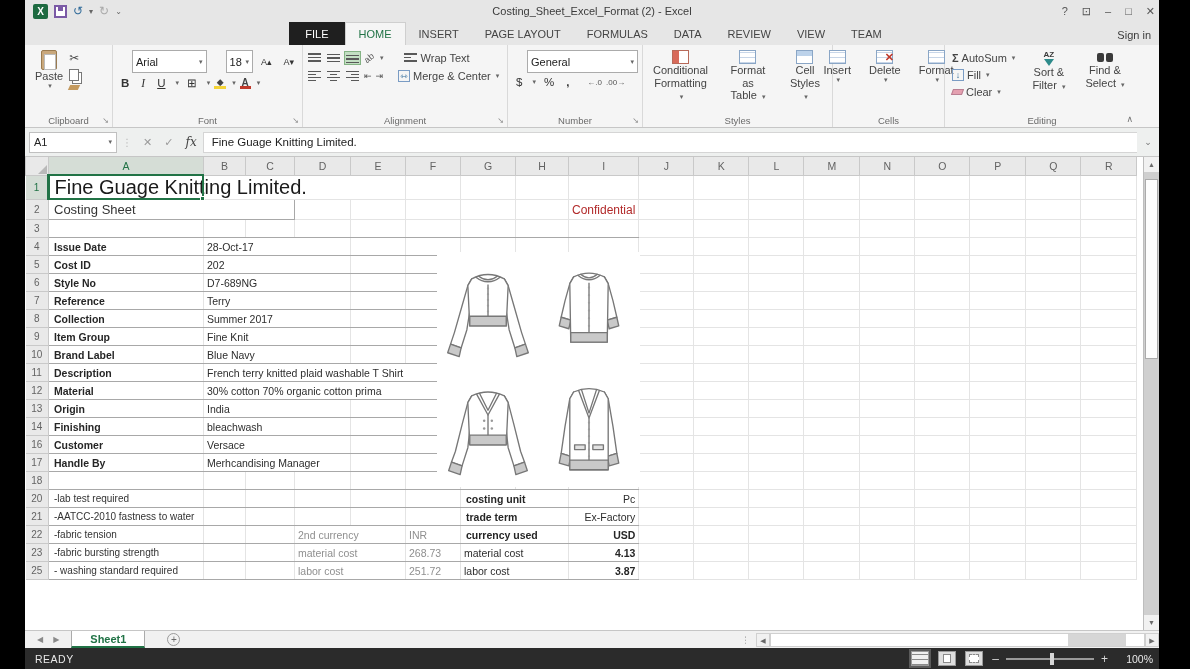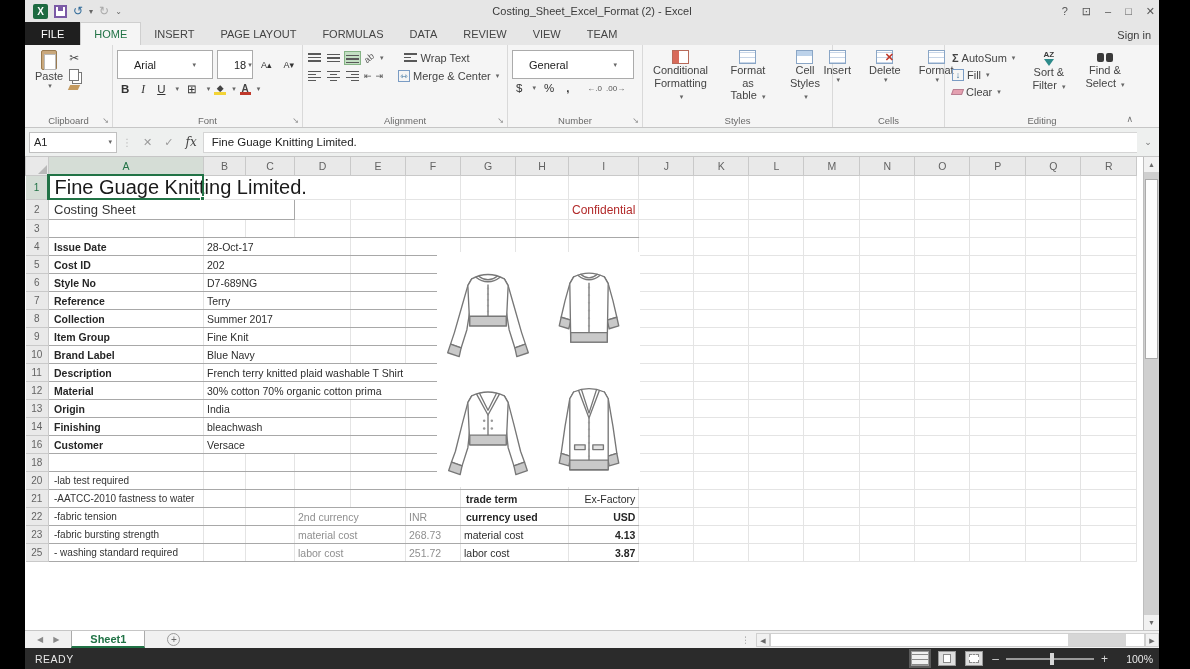--- a/index.html
+++ b/index.html
@@ -14,35 +14,35 @@
     display:flex;align-items:center;justify-content:center;border-radius:2px;}
   .save-icon{width:13px;height:13px;border:2px solid #7b5aa6;position:relative;background:#fff;}
   .save-icon::before{content:"";position:absolute;left:2px;top:0;width:5px;height:4px;background:#7b5aa6;}
   .glyph-btn{font-size:12px;color:#2f6a99;line-height:1;}
   .glyph-dis{color:#a9a9a9;}
   .tiny{font-size:8px;color:#666;}
   .title-text{position:absolute;left:0;right:0;text-align:center;font-size:11px;color:#3b3b3b;pointer-events:none;}
   .winbtns{position:absolute;right:4px;top:0;height:22px;display:flex;align-items:center;gap:14px;font-size:11px;color:#555;}
 
   
-  .tabrow{position:absolute;left:0;top:22px;right:0;height:23px;background:#e6e6e6;display:flex;align-items:flex-end;}
+  .tabrow{position:absolute;left:0;top:22px;right:0;height:23px;background:#e6e6e6;display:flex;align-items:flex-end;justify-content:center;}
   .file-tab{background:#1f1f1f;color:#fff;font-size:11px;padding:4px 16px;height:23px;display:flex;align-items:center;}
   .rtab{font-size:11px;color:#444;padding:4px 13px;height:23px;display:flex;align-items:center;cursor:default;}
   .rtab.active{background:#f5f5f5;color:#217346;border:1px solid #cfcfcf;border-bottom:none;}
   .signin{position:absolute;right:8px;bottom:4px;font-size:11px;color:#3b3b3b;}
 
   
   .ribbon{position:absolute;left:0;top:45px;right:0;height:83px;background:#f5f5f5;border-bottom:1px solid #c6c6c6;display:flex;}
   .rgroup{position:relative;border-right:1px solid #d9d9d9;padding:3px 4px 14px 4px;flex:none;}
   .glabel{position:absolute;bottom:1px;left:0;right:0;text-align:center;font-size:9.5px;color:#6a6a6a;}
   .launcher{position:absolute;bottom:2px;right:3px;font-size:8px;color:#8a8a8a;}
   .ddw{font-size:7px;color:#666;margin-left:2px;}
   .rbtn{display:flex;align-items:center;gap:3px;font-size:11px;color:#444;padding:2px 3px;border-radius:2px;}
   .bigbtn{display:flex;flex-direction:column;align-items:center;justify-content:flex-start;font-size:11px;color:#444;padding:2px 6px;}
-  .combo{background:#fff;border:1px solid #ababab;font-size:11px;color:#222;display:flex;align-items:center;padding:1px 16px;height:29px;}
+  .combo{background:#fff;border:1px solid #ababab;font-size:11px;color:#222;display:flex;align-items:center;padding:1px 3px;height:23px;margin-left:15px;}
   .combo .cv{flex:1;}
   .fontrow,.alnrow,.numrow{display:flex;align-items:center;gap:4px;margin:2px 0;}
   .fbtn{font-size:11.5px;color:#333;padding:1px 4px;}
   .clip-icon{width:16px;height:20px;background:#c9a87c;border:1px solid #9a7b50;position:relative;border-radius:2px;}
   .clip-icon::before{content:"";position:absolute;left:2px;top:3px;width:10px;height:14px;background:#fff;border:1px solid #bbb;}
   .copy-icon{width:10px;height:12px;border:1px solid #777;background:#fff;box-shadow:3px 3px 0 -1px #fff,3px 3px 0 0 #777;margin-right:3px;}
   .brush-icon{width:10px;height:5px;background:#c49a5f;transform:skewX(-25deg);margin-right:3px;}
   .lns{width:15px;height:12px;display:inline-flex;flex-direction:column;padding:1px;gap:2px;}
   .lns i{display:block;height:1.5px;background:#595959;width:100%;}
   .lns.short i:nth-child(even){width:60%;}
@@ -721,20 +721,39 @@
               <td class=""></td>
               <td class=""></td>
               <td class=""></td>
               <td class=""></td>
               <td class=""></td>
             </tr>
             <tr>
               <th class="rowhead">16</th>
               <td class="lbl db">Customer</td>
               <td class="db" colspan="3">Versace</td>
+              <td class="db"></td>
+              <td class="db"></td>
+              <td class="db"></td>
+              <td class="db"></td>
+              <td class="db"></td>
+              <td class=""></td>
+              <td class=""></td>
+              <td class=""></td>
+              <td class=""></td>
+              <td class=""></td>
+              <td class=""></td>
+              <td class=""></td>
+              <td class=""></td>
+              <td class=""></td>
+            </tr>
+            <tr>
+              <th class="rowhead">17</th>
+              <td class="lbl db">Handle By</td>
+              <td class="db" colspan="3">Merhcandising Manager</td>
               <td class="db"></td>
               <td class="db"></td>
               <td class="db"></td>
               <td class="db"></td>
               <td class="db"></td>
               <td class=""></td>
               <td class=""></td>
               <td class=""></td>
               <td class=""></td>
               <td class=""></td>

